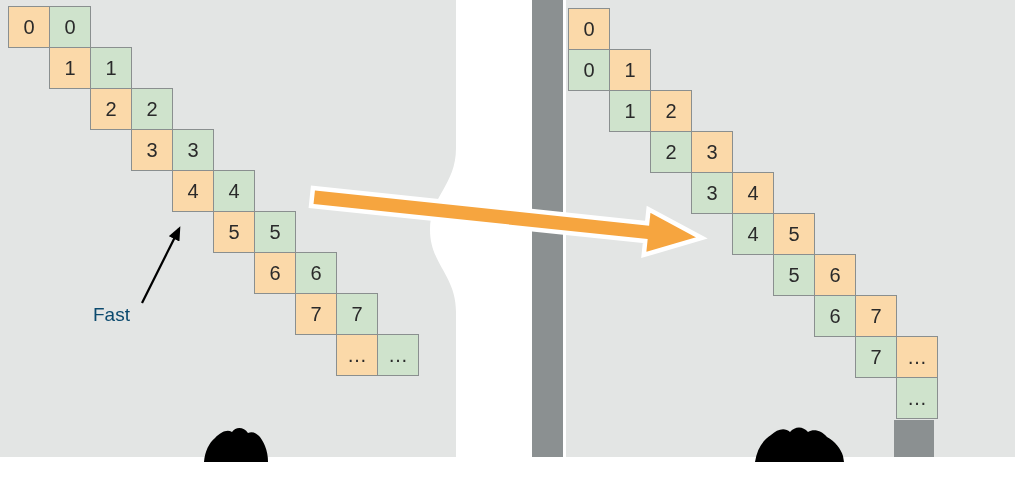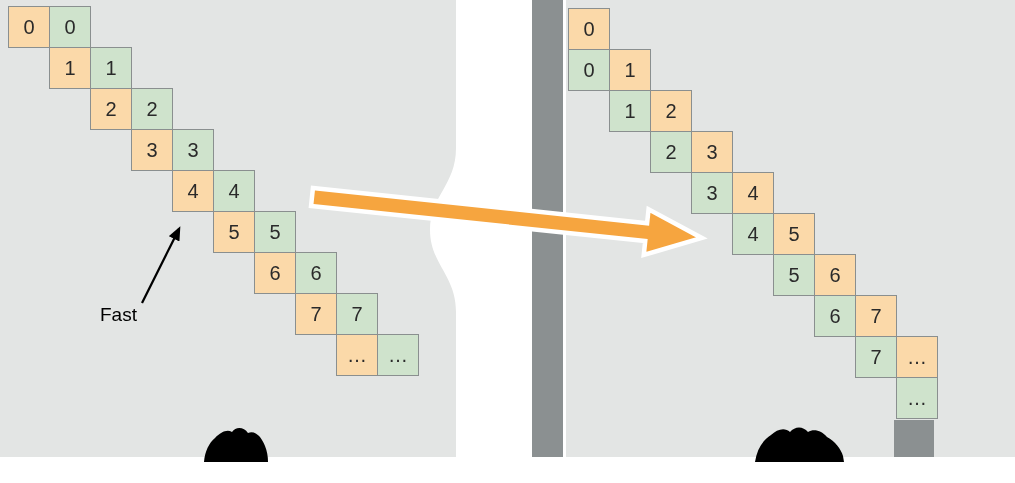--- a/index.html
+++ b/index.html
@@ -21,21 +21,21 @@
   .canvas > svg{position:absolute;left:0;top:0;}
   .layer{position:absolute;left:0;top:0;width:1015px;height:483px;pointer-events:none;}
   .cell{
     position:absolute;width:42px;height:42px;box-sizing:border-box;
     border:1px solid var(--cell-border);
     display:flex;align-items:center;justify-content:center;
     font-size:20px;line-height:1;color:var(--cell-text);
   }
   .cell.orange{background:var(--cell-orange);}
   .cell.green{background:var(--cell-green);}
-  .fast-label{position:absolute;left:100px;top:304px;font-size:19px;color:#000000;}
+  .fast-label{position:absolute;left:93px;top:304px;font-size:19px;color:#0c4a6e;}
   .panel-shape{fill:var(--panel-bg);}
   .bar{fill:var(--bar-gray);}
   .silhouette{fill:#000;}
   .big-arrow{fill:var(--arrow-orange);stroke:var(--arrow-outline);stroke-width:4.5;stroke-linejoin:miter;}
   .thin-arrow{stroke:#000;stroke-width:2.2;fill:none;}
 </style>
 </head>
 <body>
 
 <div class="canvas">

